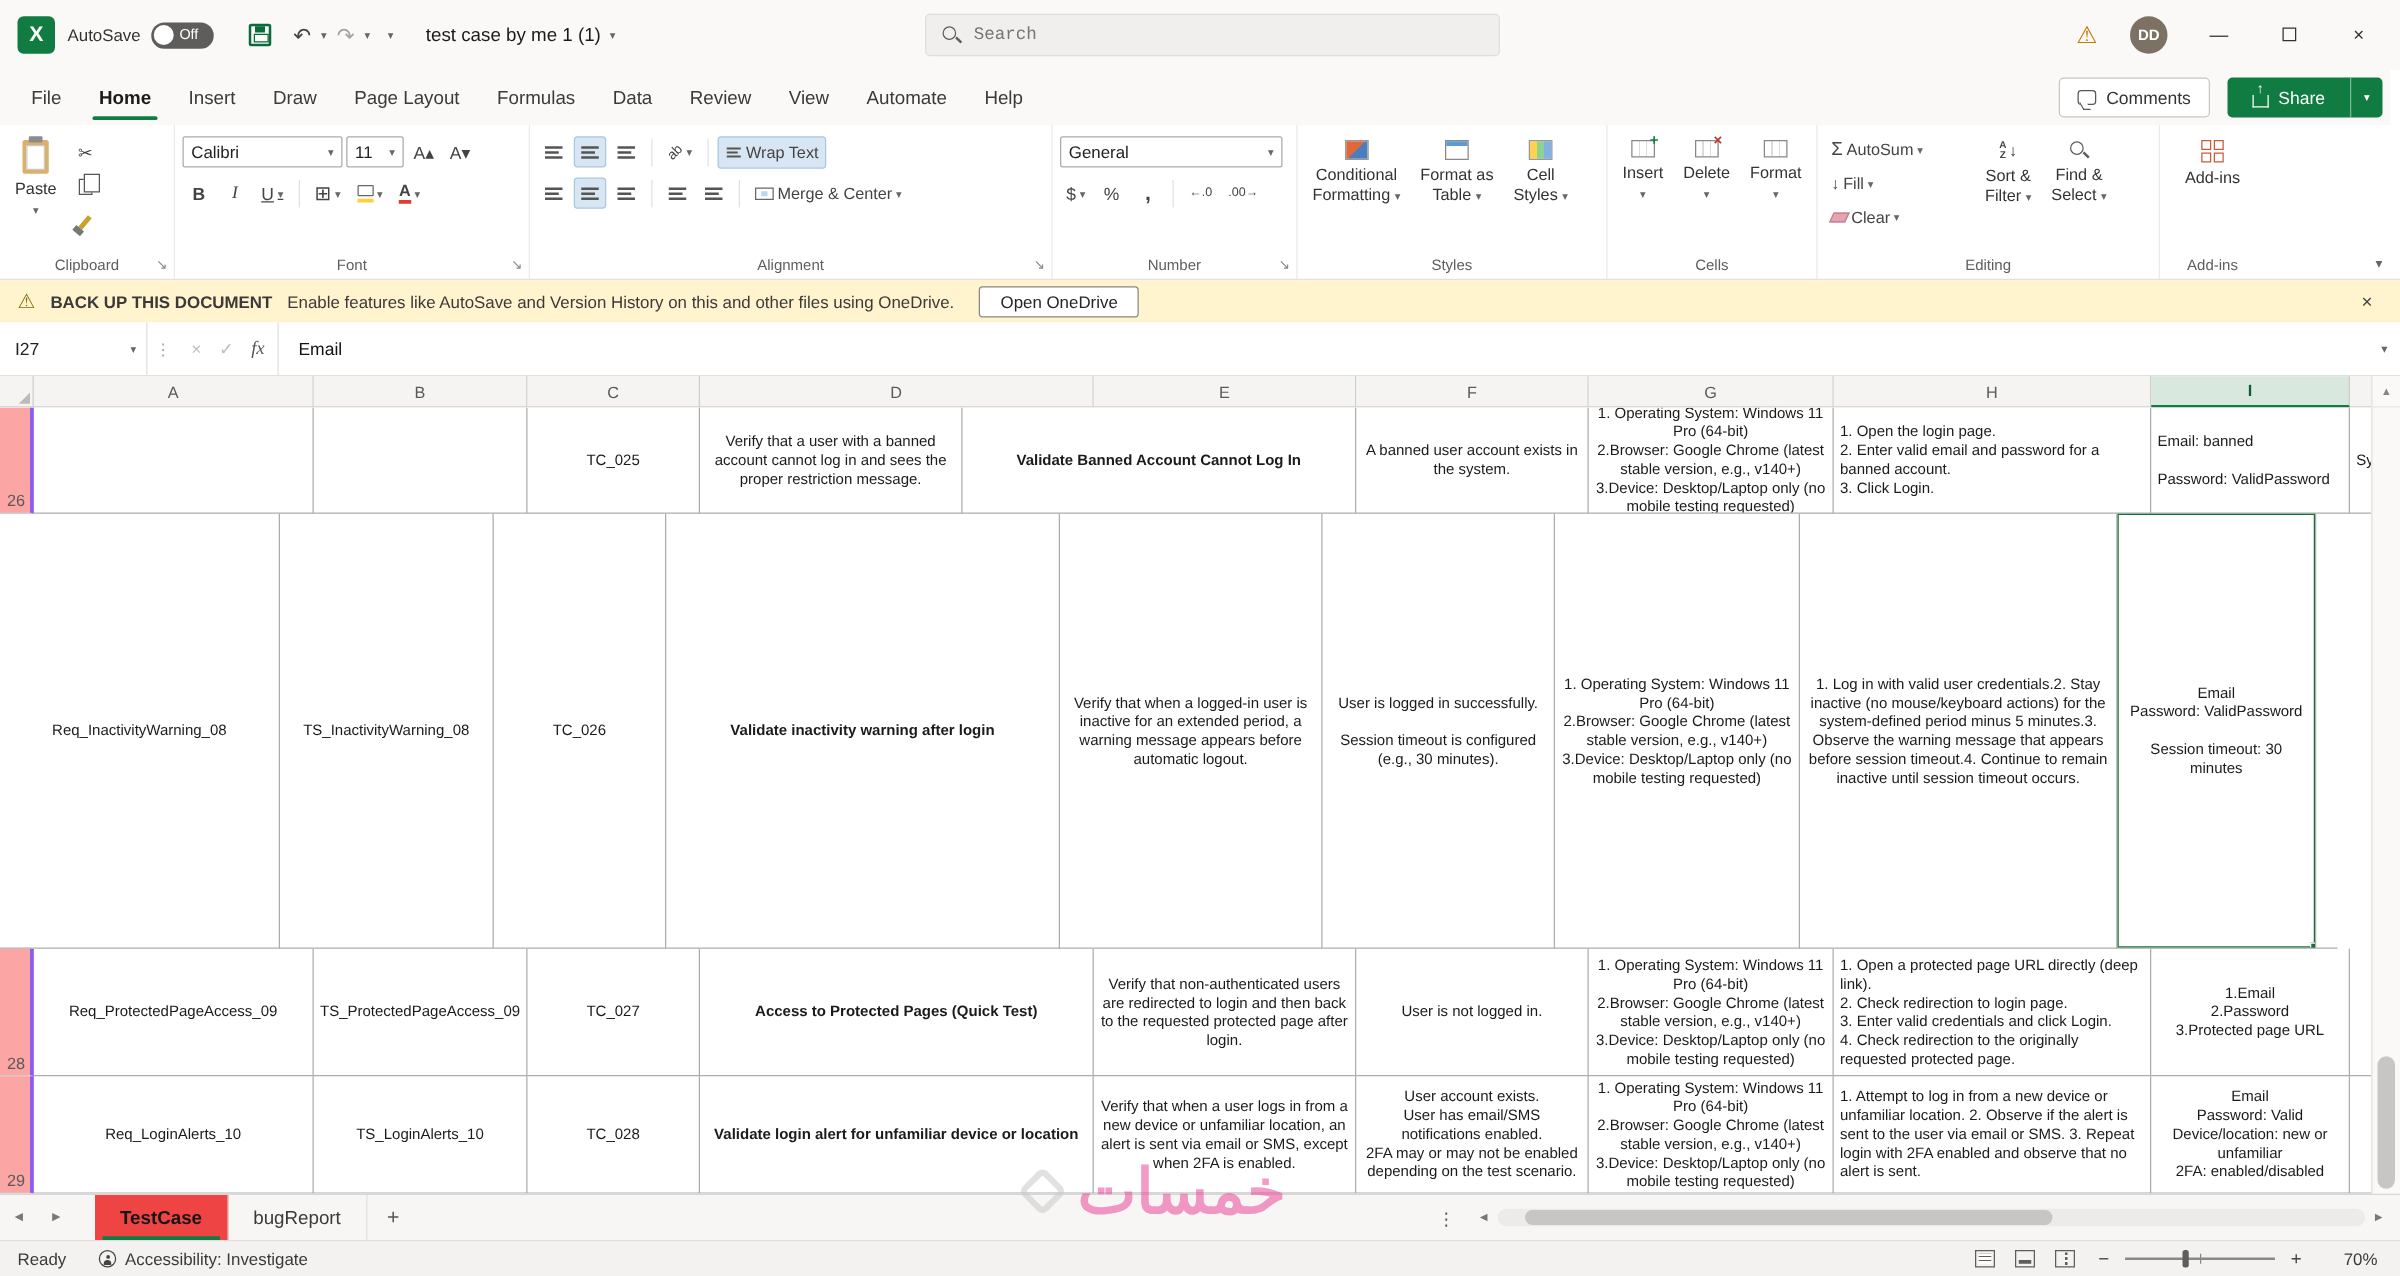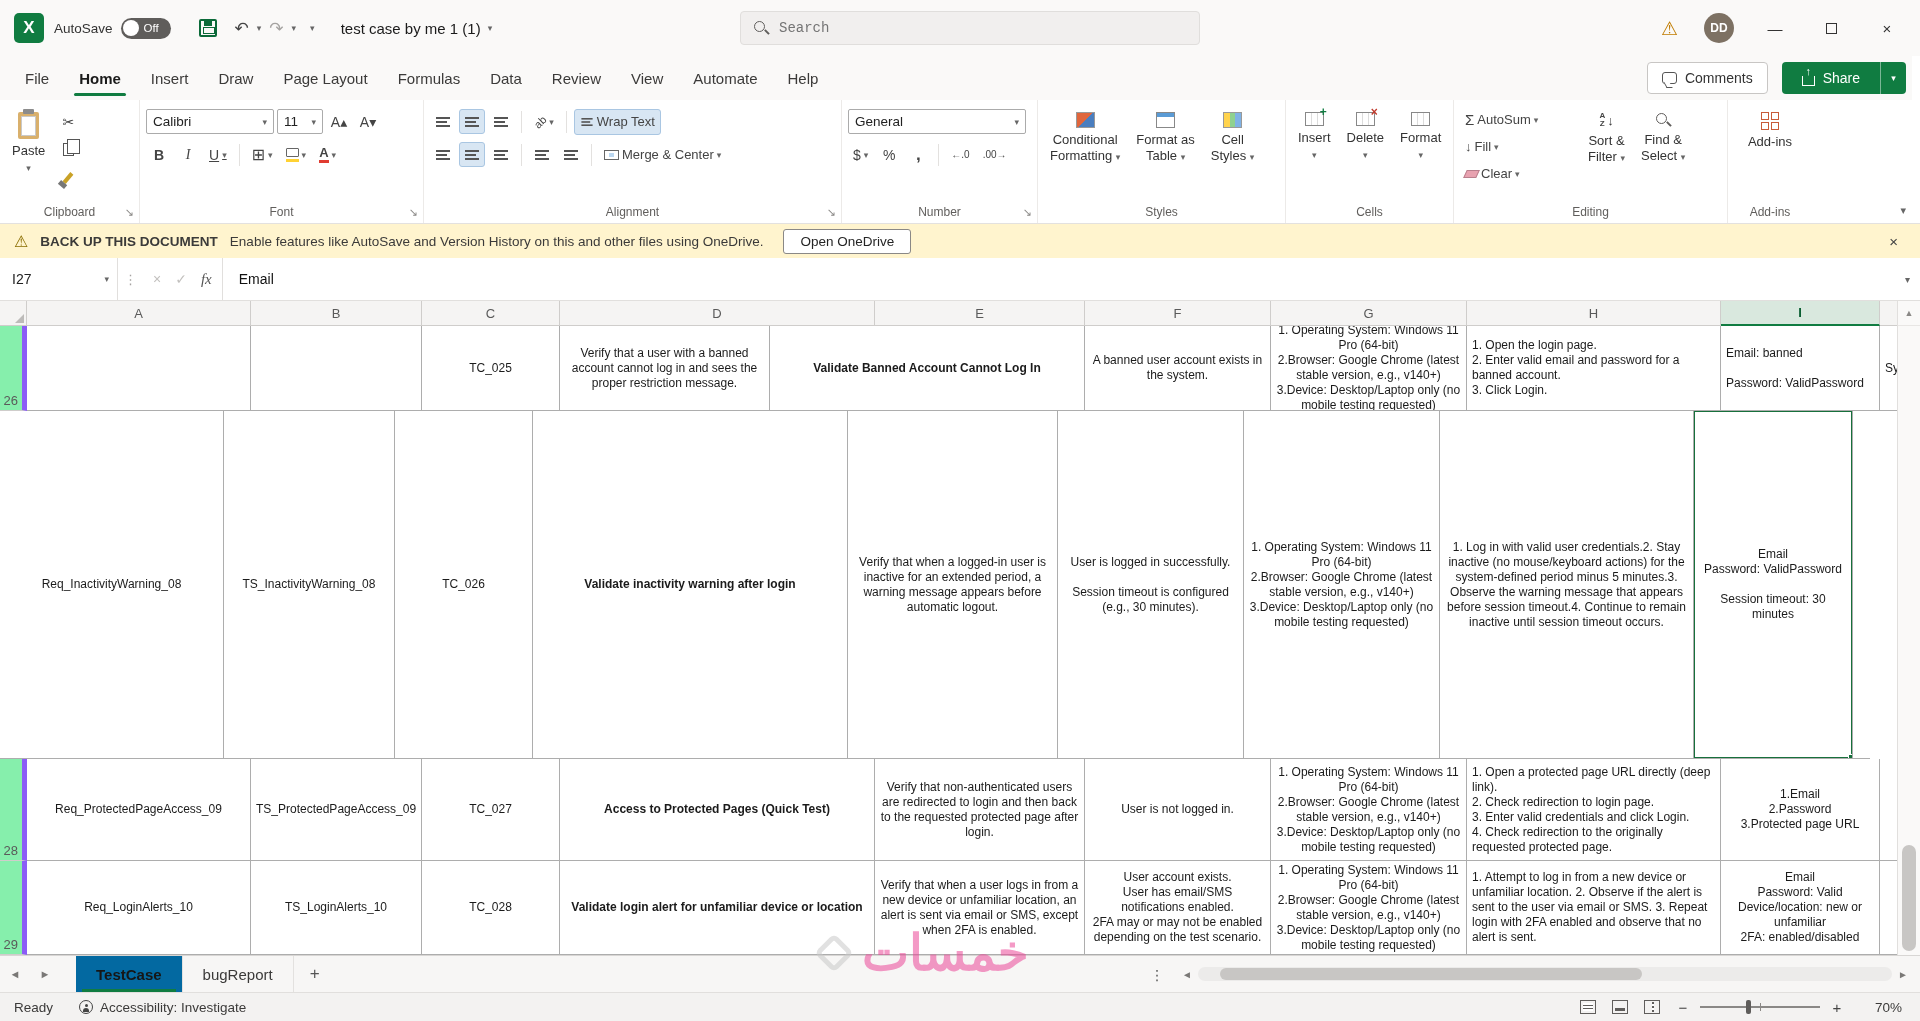--- a/index.html
+++ b/index.html
@@ -108,21 +108,21 @@
 
   
   .colheaders{position:absolute;left:0;top:301px;width:1897px;height:25px;display:flex;background:#F5F4F3}
   .corner{width:27px;height:25px;border-right:1px solid #CFCDCB;border-bottom:1px solid #CFCDCB;position:relative;background:#F5F4F3;cursor:pointer}
   .corner::after{content:"";position:absolute;right:2px;bottom:2px;border-left:9px solid transparent;border-bottom:9px solid #BDBBB9}
   .colh{height:25px;display:flex;align-items:center;justify-content:center;font-size:13px;color:#5a5a5a;border-right:1px solid #CFCDCB;border-bottom:1px solid #CFCDCB;background:#F5F4F3;cursor:pointer}
   .colh.selh{background:#D9E8DE;border-bottom:2px solid #107C41;color:#0c5f33;font-weight:bold}
   .col-sliver{width:17px;height:25px;border-bottom:1px solid #CFCDCB;background:#F5F4F3}
   .grid{position:absolute;left:0;top:326px;width:1897px;height:629px;overflow:hidden;background:#fff}
   .grow{display:flex}
-  .rowh{width:27px;flex:0 0 27px;background:#86efac;border-right:5px solid #8b5cf6;border-bottom:1px solid #CFCDCB;display:flex;align-items:flex-end;justify-content:flex-end;padding:0 4px 2px 0;font-size:13px;color:#5a5a5a;cursor:pointer}
+  .rowh{width:27px;flex:0 0 27px;background:#fca5a5;border-right:3px solid #8b5cf6;border-bottom:1px solid #CFCDCB;display:flex;align-items:flex-end;justify-content:flex-end;padding:0 4px 2px 0;font-size:13px;color:#5a5a5a;cursor:pointer}
   .rowh.selh-r{background:#D9E8DE;border-right:2px solid #107C41;color:#0c5f33}
   .cell{border-right:1px solid #ADADAD;border-bottom:1px solid #ADADAD;display:flex;align-items:center;justify-content:center;padding:1px 5px;font-size:12px;line-height:1.25;color:#1b1b1b;overflow:hidden;text-align:center;cursor:cell;position:relative}
   .cell .ct{width:100%;white-space:pre-line}
   .cell.b{font-weight:bold}
   .cell.left{justify-content:flex-start;text-align:left}
   .cell.sliver{width:17px;border-right:none;cursor:default}
   .cell.selcell::after{content:"";position:absolute;inset:-1px;border:2px solid #17703C;pointer-events:none}
   .handle{position:absolute;right:-3px;bottom:-3px;width:7px;height:7px;background:#17703C;border:1.3px solid #fff;z-index:6;cursor:crosshair}
 
   
@@ -132,21 +132,21 @@
 
   
   .watermark{position:absolute;left:820px;top:928px;z-index:40;display:flex;align-items:center;gap:14px;opacity:.55;pointer-events:none}
   .wm-logo{width:28px;height:28px;border:5px solid #c9c9c9;transform:rotate(45deg);border-radius:6px}
   .wm-text{font-size:50px;color:#ec4899;font-weight:bold;line-height:1}
 
   
   .tabstrip{position:absolute;left:0;top:955px;width:1920px;height:37px;background:#F7F6F5;border-top:1px solid #D8D6D4;display:flex;align-items:stretch}
   .nav-ar{width:30px;display:flex;align-items:center;justify-content:center;color:#7a7876;font-size:11px;cursor:pointer}
   .stab{position:relative;display:flex;align-items:center;padding:0 20px;font-size:15px;color:#3b3a39;border-right:1px solid #E3E1DF;cursor:pointer}
-  .stab.active{background:#0369a1;font-weight:bold;color:#161616}
+  .stab.active{background:#ef4444;font-weight:bold;color:#161616}
   .stab.active::after{content:"";position:absolute;left:6px;right:6px;bottom:0;height:3px;background:#107C41}
   .addsheet{display:flex;align-items:center;padding:0 16px;font-size:17px;color:#555;cursor:pointer}
   .kebab{position:absolute;left:1150px;top:0;height:37px;display:flex;align-items:center;color:#555;font-size:14px;cursor:pointer}
   .hscroll{position:absolute;left:1180px;right:10px;top:7px;height:22px;display:flex;align-items:center;gap:4px}
   .hs-ar{color:#7a7876;font-size:10px;cursor:pointer;width:14px;text-align:center}
   .hs-track{flex:1;height:14px;background:#ECEBEA;border-radius:7px;position:relative}
   .hthumb{position:absolute;left:22px;width:422px;top:1px;height:12px;background:#C8C6C4;border-radius:6px;cursor:grab}
 
   
   .statusbar{position:absolute;left:0;top:992px;width:1920px;height:29px;background:#F3F2F1;border-top:1px solid #E1DFDD;display:flex;align-items:center;font-size:13.5px;color:#3b3a39;padding:0 14px}

